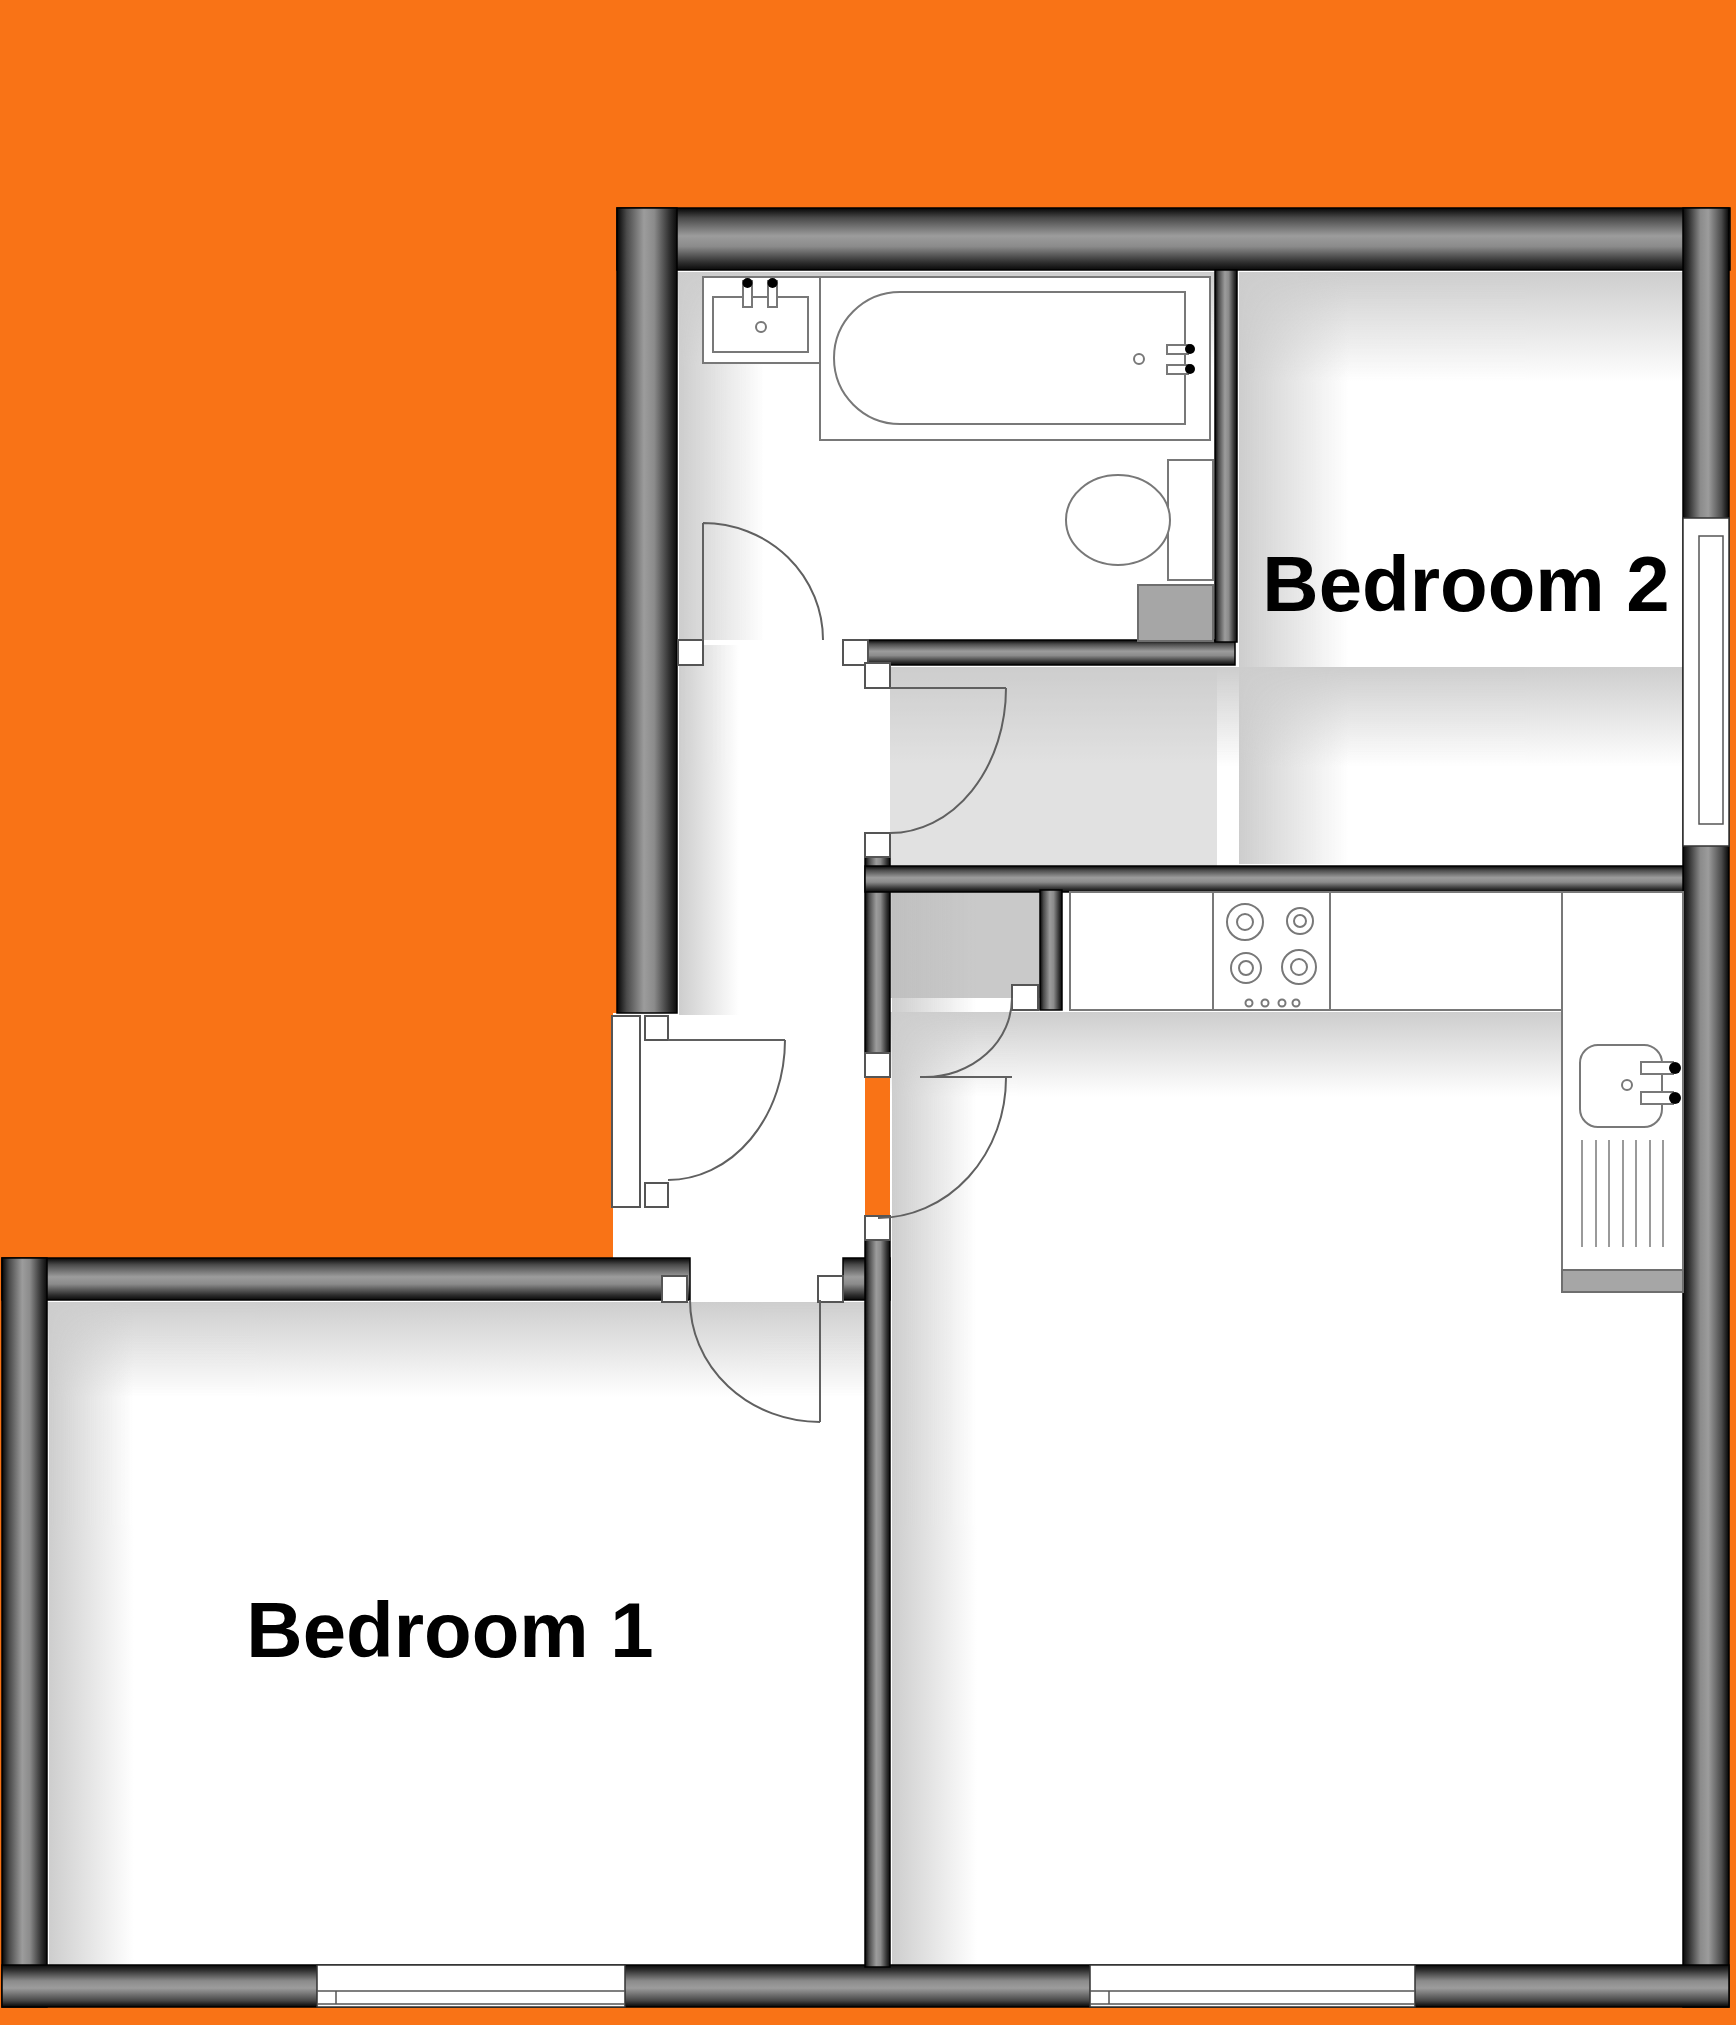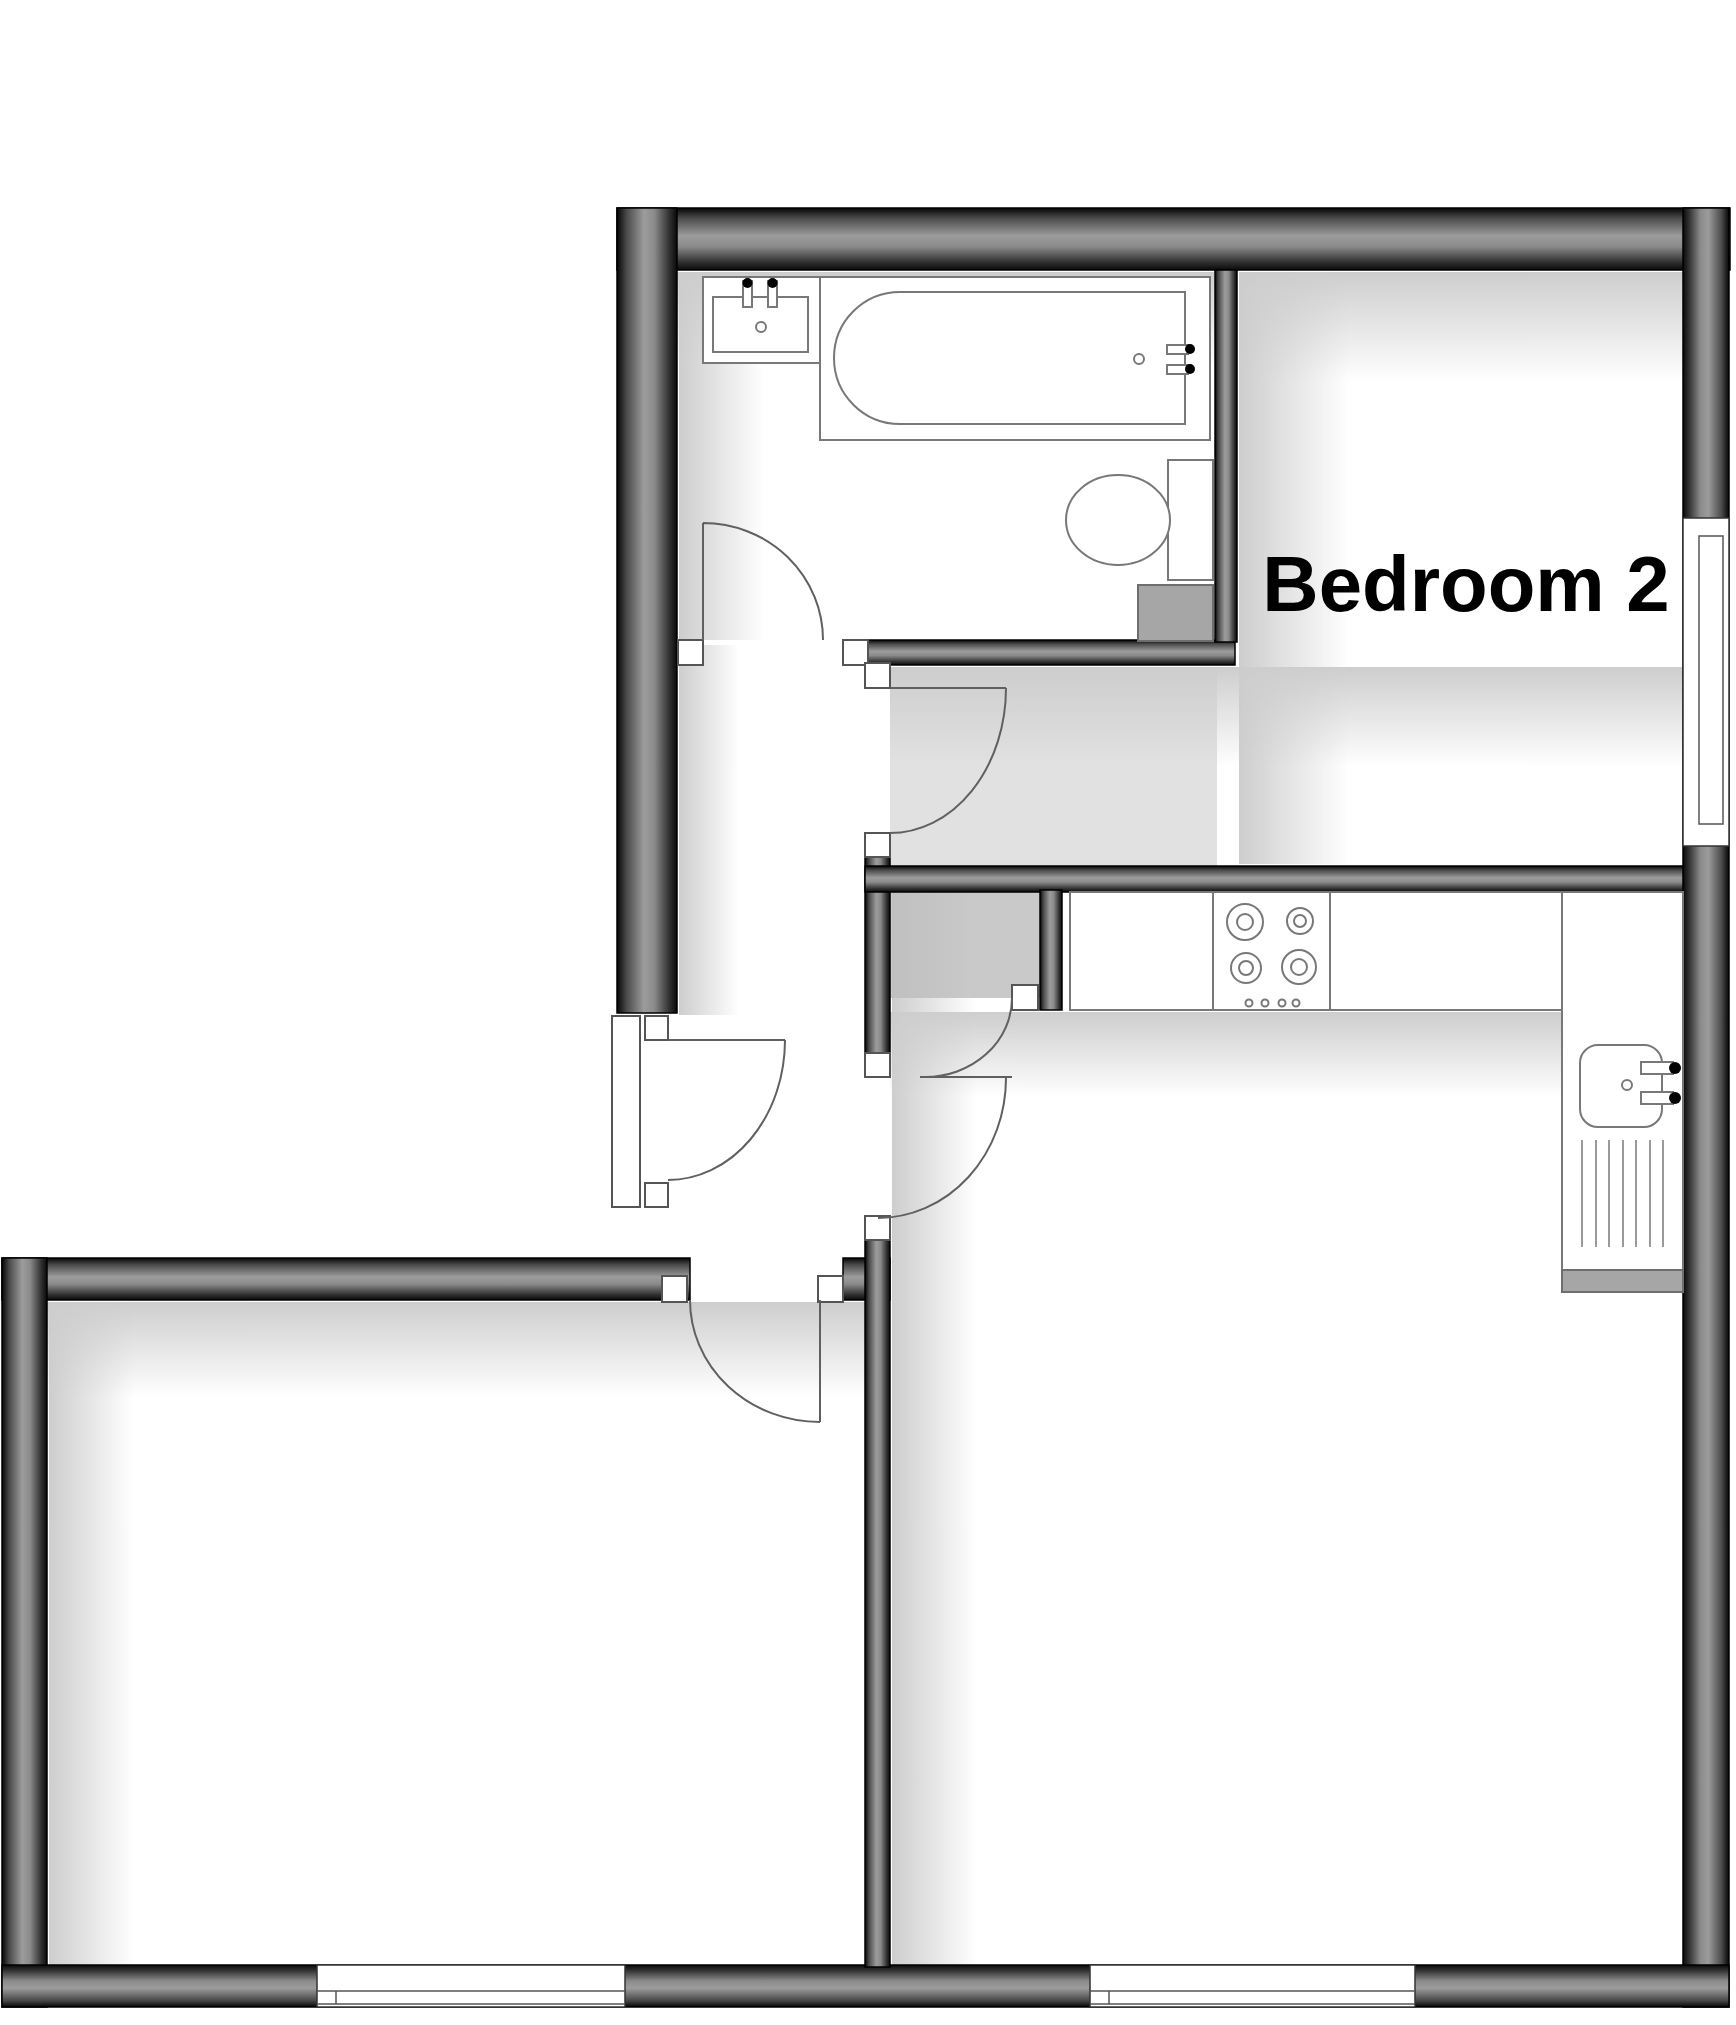--- a/index.html
+++ b/index.html
@@ -1,16 +1,16 @@
 <!DOCTYPE html>
 <html><head>
 <meta charset="utf-8">
 <style>
   html,body{margin:0;padding:0;background:#000;}
-  .canvas{position:relative;width:1736px;height:2025px;background:#ffffff;overflow:hidden;
+  .canvas{position:relative;width:1736px;height:2025px;background:#f97316;overflow:hidden;
           font-family:"Liberation Sans", sans-serif;}
   .plan-svg{position:absolute;left:0;top:0;}
   .room-label{position:absolute;transform:translate(-50%,-50%);font-weight:bold;
               font-size:78px;color:#000;white-space:nowrap;letter-spacing:0px;}
   #label-bedroom2{left:1466px;top:584px;}
   #label-kitchen-lounge{left:1302px;top:1474px;}
   #label-bedroom1{left:450px;top:1630px;}
 </style>
 </head>
 <body>
@@ -202,13 +202,14 @@
     <g>
       <rect x="1090" y="1965" width="325" height="42" fill="#ffffff" stroke="#333" stroke-width="1.5"></rect>
       <line x1="1090" y1="1991" x2="1415" y2="1991" stroke="#555" stroke-width="1.5"></line>
       <line x1="1090" y1="2004" x2="1415" y2="2004" stroke="#555" stroke-width="1.5"></line>
       <line x1="1109" y1="1991" x2="1109" y2="2004" stroke="#555" stroke-width="1.5"></line>
     </g>
   </g>
 </svg>
 
 <div class="room-label" id="label-bedroom2">Bedroom 2</div>
+<div class="room-label" id="label-bedroom1">Bedroom 1</div>
 </div>
 
 </body></html>

